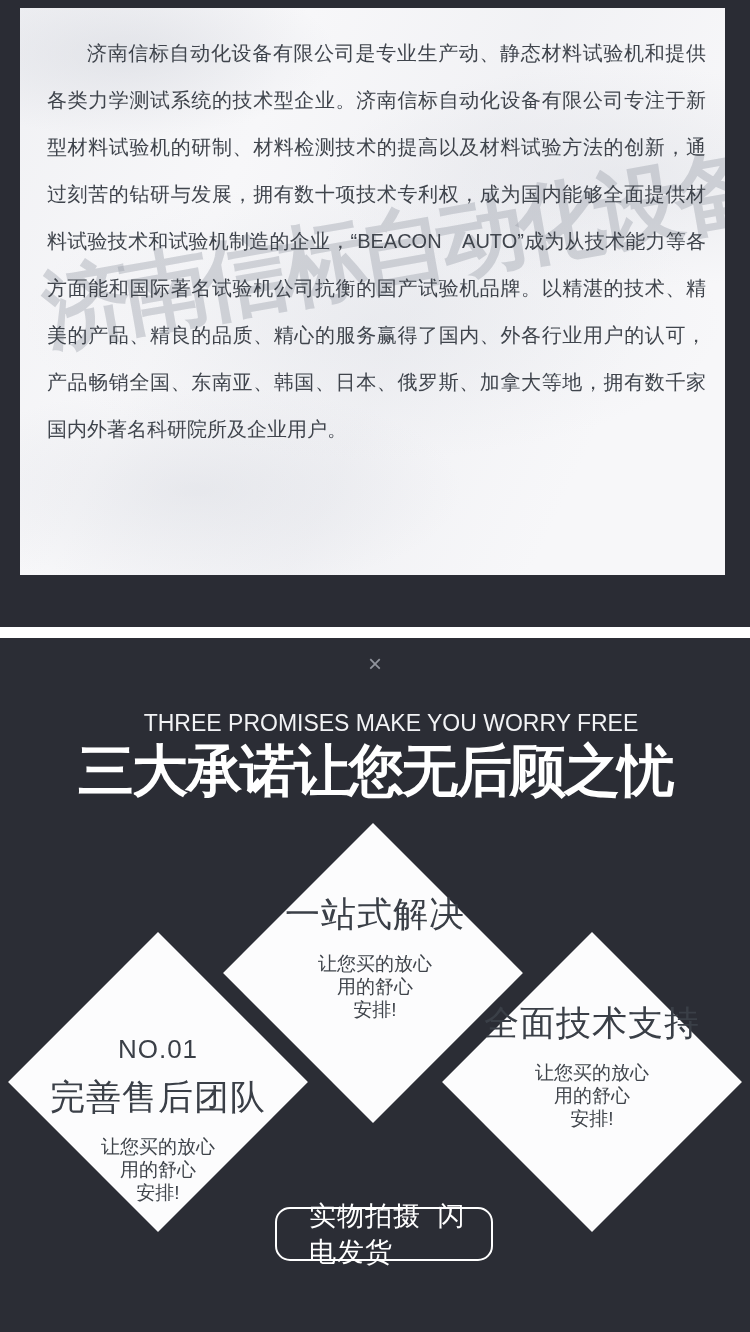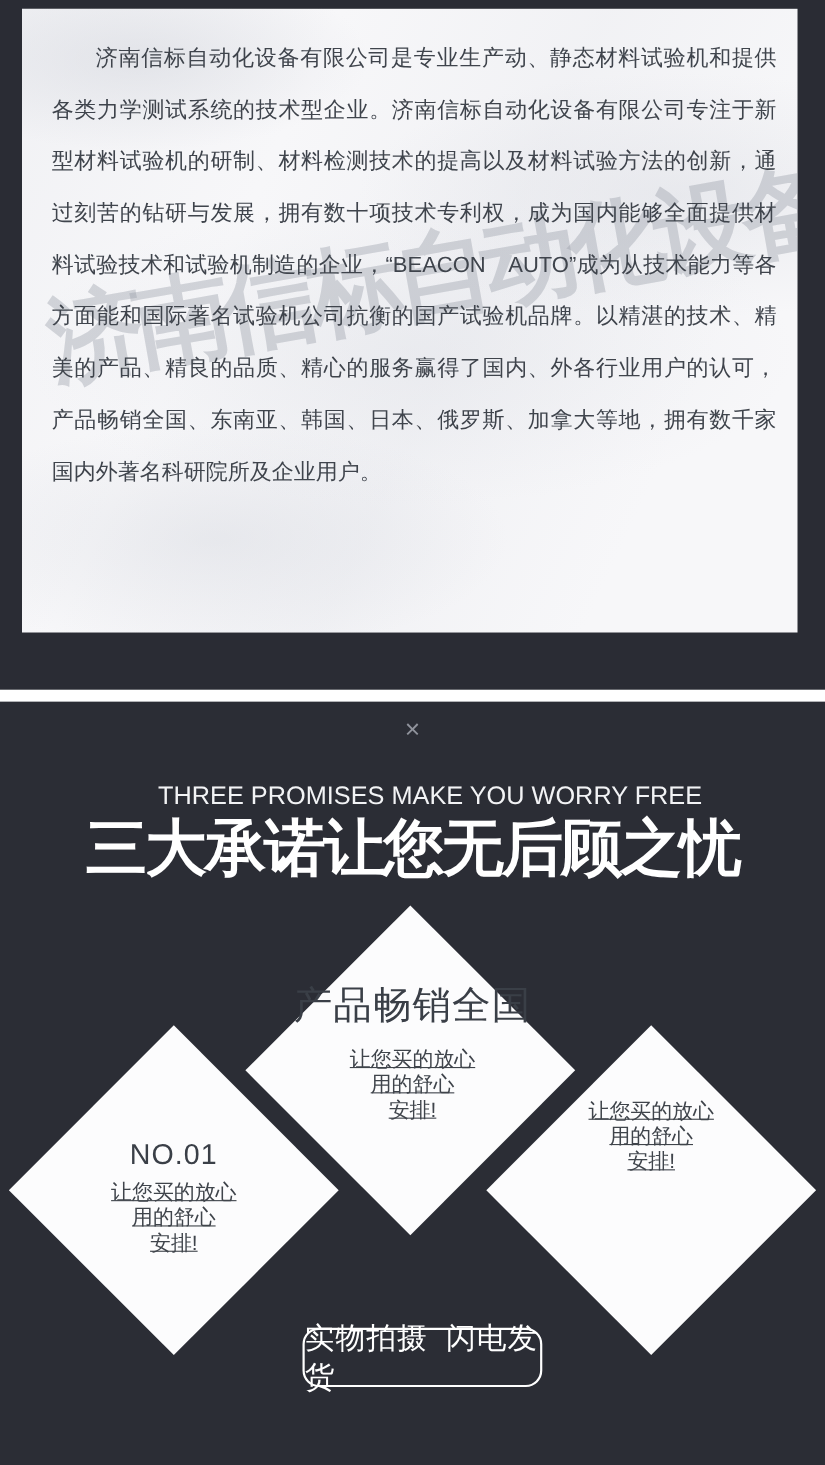--- a/index.html
+++ b/index.html
@@ -70,28 +70,29 @@
   .diamond-right{left:486px;top:338px;}
 
   .d-text{
     position:absolute;width:260px;text-align:center;color:#3a3f47;
   }
   .d-text-center{left:245px;top:252px;}
   .d-text-left{left:28px;top:359px;margin-top:36px;}
   .d-text-right{left:462px;top:361px;}
   .d-no{font-size:26px;line-height:32px;letter-spacing:1px;margin-bottom:8px;}
   .d-title{font-size:35px;line-height:48px;font-weight:500;letter-spacing:1px;margin-bottom:14px;}
-  .d-line{font-size:19px;line-height:23px;color:#3f444b;text-decoration:underline;}
+  .d-line{font-size:19px;line-height:23px;color:#3f444b;}
 
   .badge-btn{
     position:absolute;left:275px;top:569px;width:218px;height:54px;
     box-sizing:border-box;border:2px solid #ffffff;border-radius:15px;
     display:flex;align-items:center;justify-content:center;
     color:#ffffff;font-size:27px;letter-spacing:1px;word-spacing:8px;
     background:transparent;
+    padding-left:32px;
   }
 </style>
 </head>
 <body>
 
 <div class="top-section">
   <div class="intro-box">
     <div class="watermark">济南信标自动化设备</div>
     <p class="intro-text">济南信标自动化设备有限公司是专业生产动、静态材料试验机和提供各类力学测试系统的技术型企业。济南信标自动化设备有限公司专注于新型材料试验机的研制、材料检测技术的提高以及材料试验方法的创新，通过刻苦的钻研与发展，拥有数十项技术专利权，成为国内能够全面提供材料试验技术和试验机制造的企业，“BEACON　AUTO”成为从技术能力等各方面能和国际著名试验机公司抗衡的国产试验机品牌。以精湛的技术、精美的产品、精良的品质、精心的服务赢得了国内、外各行业用户的认可，产品畅销全国、东南亚、韩国、日本、俄罗斯、加拿大等地，拥有数千家国内外著名科研院所及企业用户。</p>
   </div>
@@ -102,34 +103,36 @@
 <div class="bottom-section">
   <div class="close-x">×</div>
   <h2 class="title-en">THREE PROMISES MAKE YOU WORRY FREE</h2>
   <h1 class="title-zh">三大承诺让您无后顾之忧</h1>
 
   <div class="diamond diamond-center"></div>
   <div class="diamond diamond-left"></div>
   <div class="diamond diamond-right"></div>
 
   <div class="d-text d-text-center">
-    <div class="d-title">产品畅销全国</div>
+    <div class="d-title">一站式解决</div>
     <div class="d-line">让您买的放心</div>
     <div class="d-line">用的舒心</div>
     <div class="d-line">安排!</div>
   </div>
 
   <div class="d-text d-text-left">
     <div class="d-no">NO.01</div>
+    <div class="d-title">完善售后团队</div>
     <div class="d-line">让您买的放心</div>
     <div class="d-line">用的舒心</div>
     <div class="d-line">安排!</div>
   </div>
 
   <div class="d-text d-text-right">
+    <div class="d-title">全面技术支持</div>
     <div class="d-line">让您买的放心</div>
     <div class="d-line">用的舒心</div>
     <div class="d-line">安排!</div>
   </div>
 
   <div class="badge-btn">
     <span>实物拍摄 闪电发货</span>
   </div>
 </div>
 

